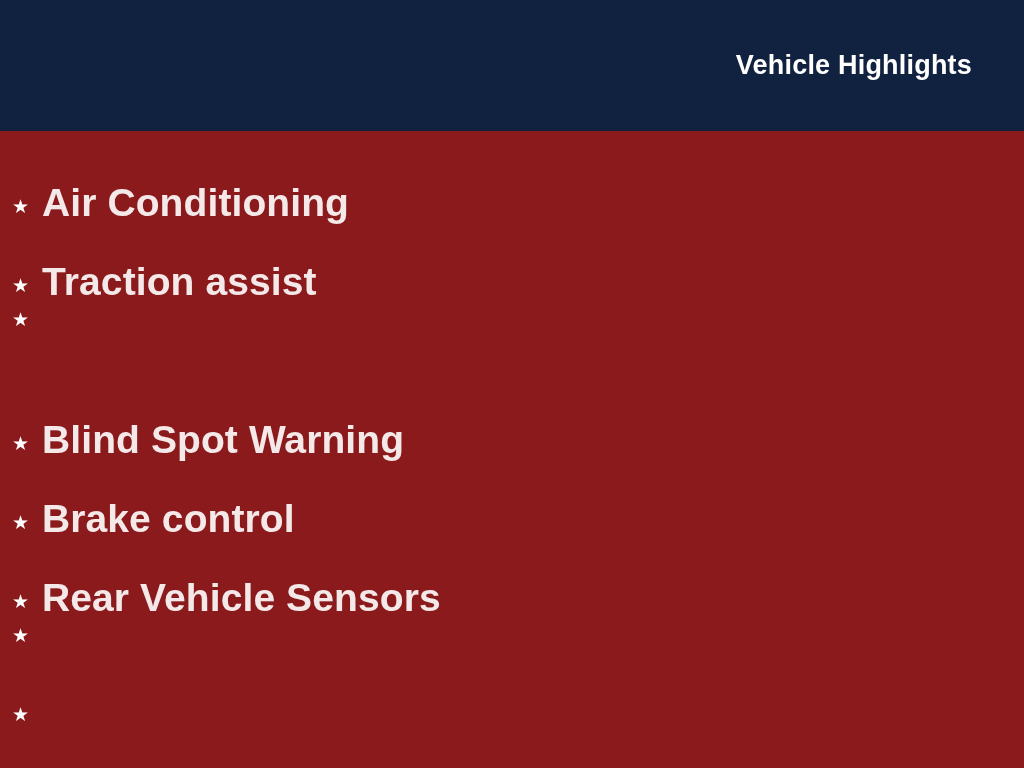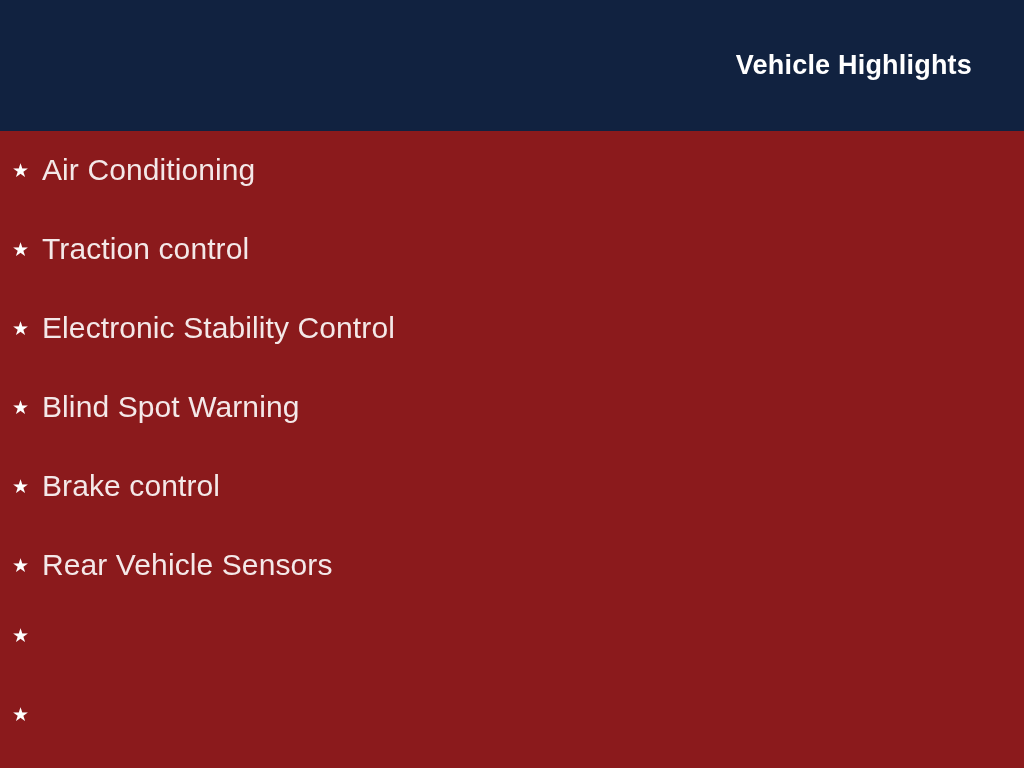--- a/index.html
+++ b/index.html
@@ -62,25 +62,26 @@
     width: 30px;
     color: #FFFFFF;
     font-size: 19px;
     line-height: 1;
     text-align: left;
     position: relative;
     top: -3px;
   }
   .highlight-label {
     color: #F4E8E8;
-    font-size: 30px;
-    font-weight: 400;
+    font-size: 39px;
+    font-weight: 700;
     line-height: 1;
     letter-spacing: 0.1px;
     white-space: nowrap;
+    margin-top: 28px;
   }
 </style>
 </head>
 <body>
 
 <div class="slide">
 
   <div class="slide-header">
     <div class="slide-title">Vehicle Highlights</div>
   </div>
@@ -88,26 +89,25 @@
   <div class="slide-body">
     <ul class="highlight-list">
 
       <li class="highlight-item">
         <span class="bullet-star">★</span>
         <span class="highlight-label">Air Conditioning</span>
       </li>
 
       <li class="highlight-item">
         <span class="bullet-star">★</span>
-        <span class="highlight-label">Traction control</span>
+        <span class="highlight-label">Traction assist</span>
       </li>
 
       <li class="highlight-item">
         <span class="bullet-star">★</span>
-        <span class="highlight-label">Electronic Stability Control</span>
       </li>
 
       <li class="highlight-item">
         <span class="bullet-star">★</span>
         <span class="highlight-label">Blind Spot Warning</span>
       </li>
 
       <li class="highlight-item">
         <span class="bullet-star">★</span>
         <span class="highlight-label">Brake control</span>

